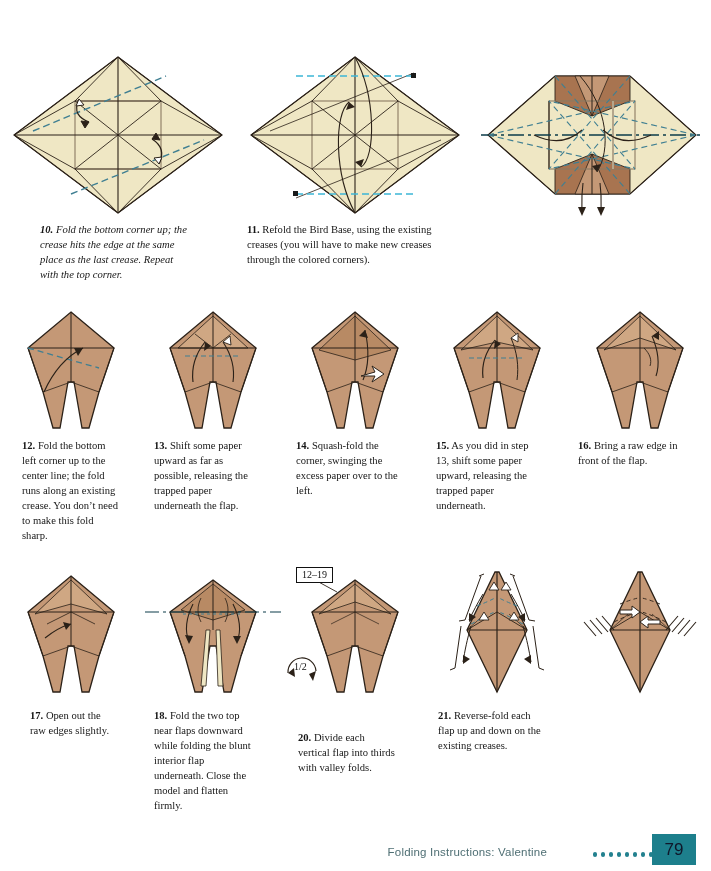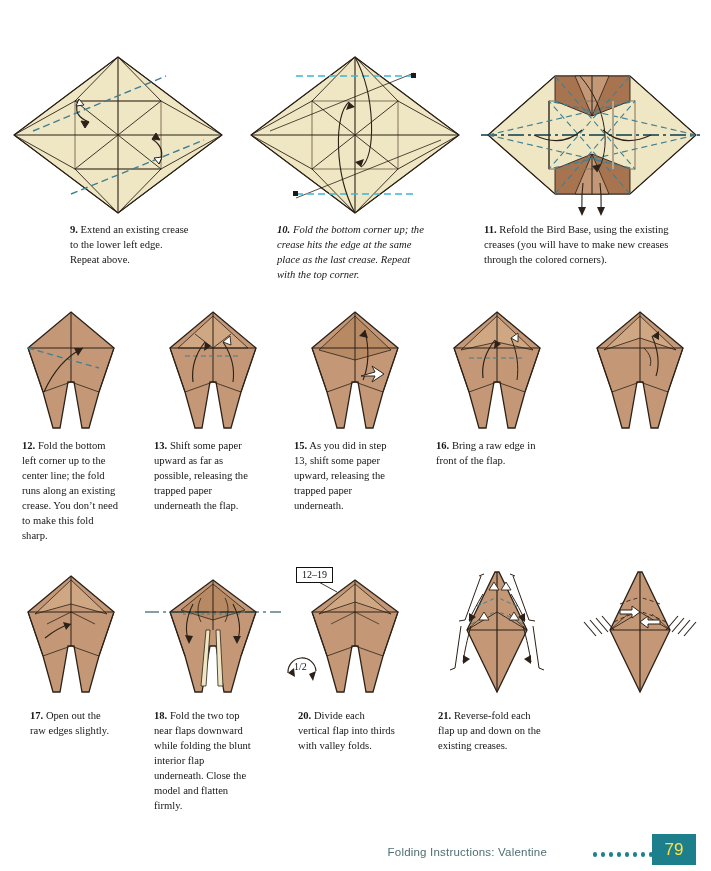--- a/index.html
+++ b/index.html
@@ -83,21 +83,21 @@
     border-radius: 50%;
     background: #23818f;
   }
   .page-num-box {
     position: absolute;
     right: 15px;
     top: -9px;
     width: 44px;
     height: 31px;
     background: #1d7f8c;
-    color: #fde047;
+    color: #0f172a;
     font-family: "Liberation Sans", sans-serif;
     font-size: 17px;
     font-weight: normal;
     display: flex;
     align-items: center;
     justify-content: center;
   }
 
   
   .repeat-box {
@@ -241,26 +241,20 @@
 
         <path d="M98,129 C96,145 97,152 97,159" fill="none" stroke="#2b2118" stroke-width="1.1"></path>
         <path d="M97,162 l-4,-9 l8,0 z" fill="#2b2118"></path>
         <path d="M115,129 C117,145 116,152 116,159" fill="none" stroke="#2b2118" stroke-width="1.1"></path>
         <path d="M116,162 l-4,-9 l8,0 z" fill="#2b2118"></path>
       </svg>
     </div>
   </div>
 
   <div class="cap-strip" style="top:222px;height:80px;">
-    <div class="ccell" style="width:237px;padding:0 48px 0 70px;">
-      <div class="caption">
-        <span class="num">9.</span>
-        <span>Extend an existing crease to the lower left edge. Repeat above.</span>
-      </div>
-    </div>
     <div class="ccell" style="width:237px;padding:0 45px 0 40px;font-style:italic;">
       <div class="caption">
         <span class="num">10.</span>
         <span>Fold the bottom corner up; the crease hits the edge at the same place as the last crease. Repeat with the top corner.</span>
       </div>
     </div>
     <div class="ccell" style="width:237px;padding:0 35px 0 10px;">
       <div class="caption">
         <span class="num">11.</span>
         <span>Refold the Bird Base, using the existing creases (you will have to make new creases through the colored corners).</span>
@@ -362,20 +356,26 @@
         <span class="num">12.</span>
         <span>Fold the bottom left corner up to the center line; the fold runs along an existing crease. You don’t need to make this fold sharp.</span>
       </div>
     </div>
     <div class="ccell" style="width:142px;padding:0 35px 0 12px;">
       <div class="caption">
         <span class="num">13.</span>
         <span>Shift some paper upward as far as possible, releasing the trapped paper underneath the flap.</span>
       </div>
     </div>
+    <div class="ccell" style="width:142px;padding:0 22px 0 12px;">
+      <div class="caption">
+        <span class="num">14.</span>
+        <span>Squash-fold the corner, swinging the excess paper over to the left.</span>
+      </div>
+    </div>
     <div class="ccell" style="width:142px;padding:0 25px 0 10px;">
       <div class="caption">
         <span class="num">15.</span>
         <span>As you did in step 13, shift some paper upward, releasing the trapped paper underneath.</span>
       </div>
     </div>
     <div class="ccell" style="width:143px;padding:0 32px 0 10px;">
       <div class="caption">
         <span class="num">16.</span>
         <span>Bring a raw edge in front of the flap.</span>
@@ -520,21 +520,21 @@
         <span class="num">17.</span>
         <span>Open out the raw edges slightly.</span>
       </div>
     </div>
     <div class="ccell" style="width:142px;padding:0 32px 0 12px;">
       <div class="caption">
         <span class="num">18.</span>
         <span>Fold the two top near flaps downward while folding the blunt interior flap underneath. Close the model and flatten firmly.</span>
       </div>
     </div>
-    <div class="ccell" style="width:142px;padding:0 28px 0 14px;">
+    <div class="ccell" style="width:142px;padding:0 28px 0 14px;margin-top:22px;">
       <div class="caption">
         <span class="num">20.</span>
         <span>Divide each vertical flap into thirds with valley folds.</span>
       </div>
     </div>
     <div class="ccell" style="width:143px;padding:0 26px 0 12px;">
       <div class="caption">
         <span class="num">21.</span>
         <span>Reverse-fold each flap up and down on the existing creases.</span>
       </div>

